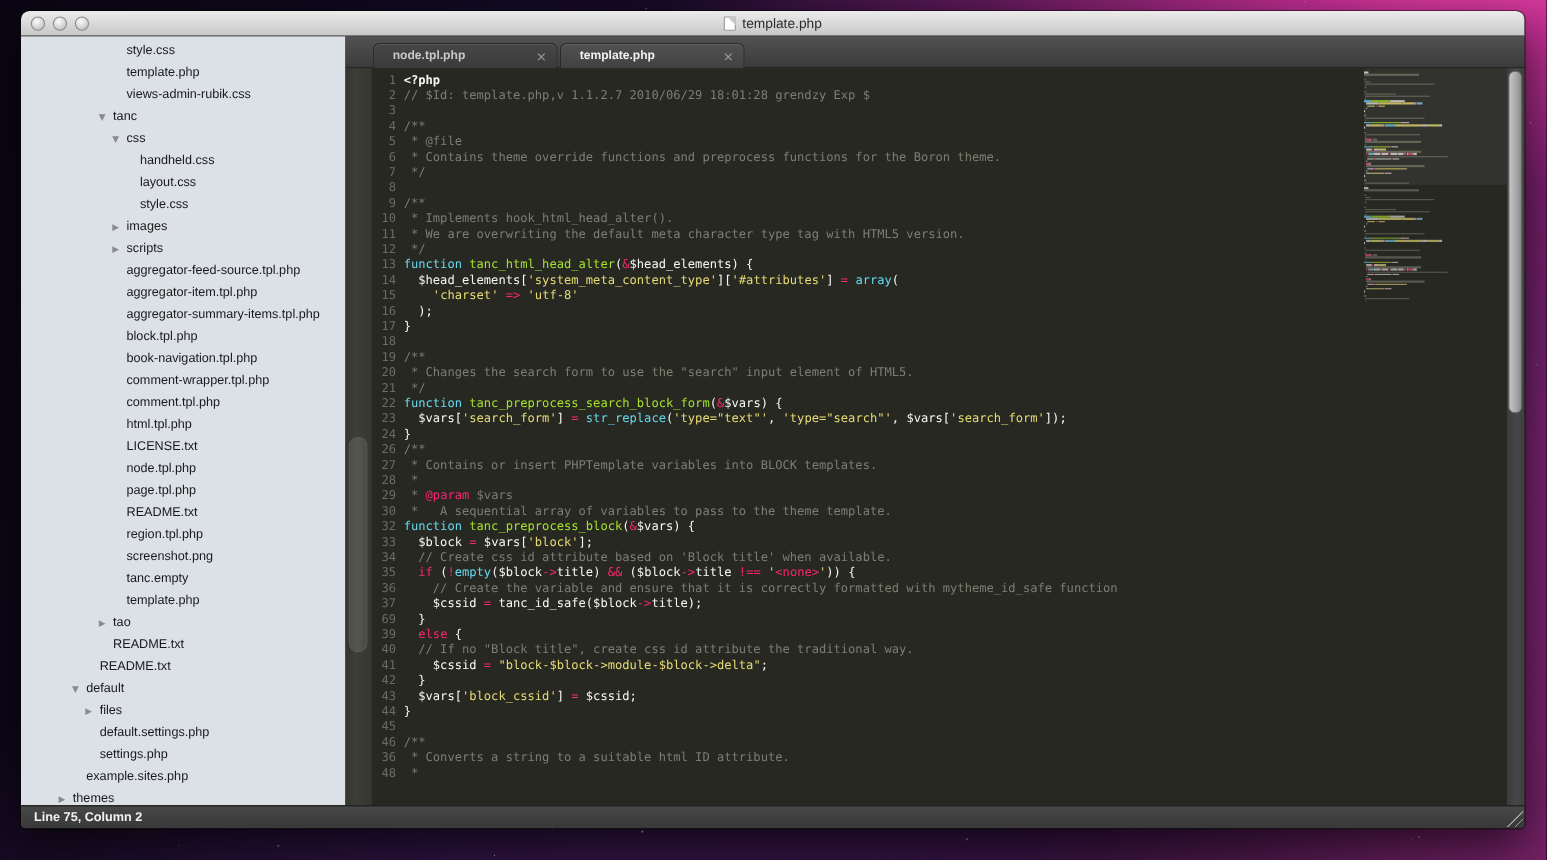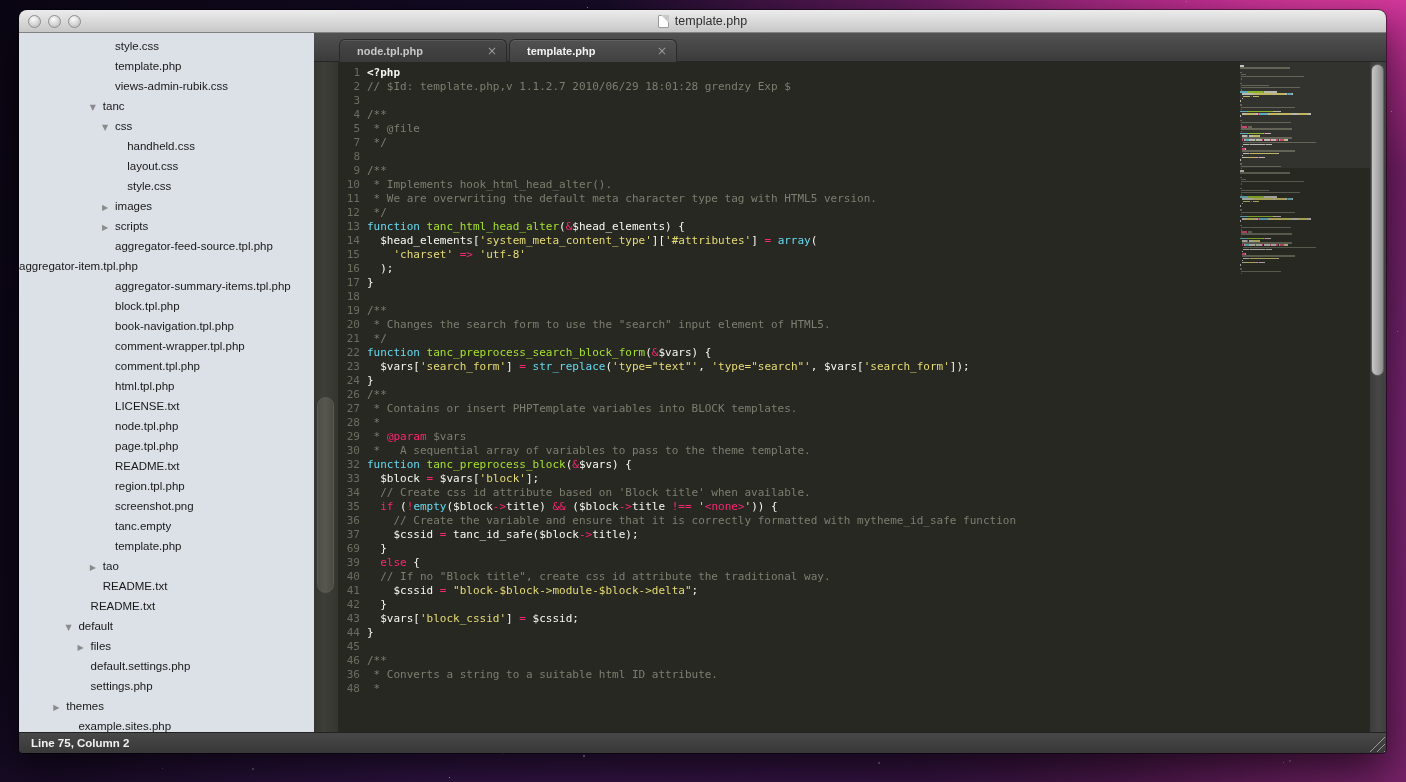--- a/index.html
+++ b/index.html
@@ -354,21 +354,21 @@
           <div class="si" style="padding-left: 96px;"><span>template.php</span></div>
           <div class="si" style="padding-left: 96px;"><span>views-admin-rubik.css</span></div>
           <div class="si" style="padding-left: 83.8px;"><span class="tri">▼</span><span>tanc</span></div>
           <div class="si" style="padding-left: 96px;"><span class="tri">▼</span><span>css</span></div>
           <div class="si" style="padding-left: 108.2px;"><span>handheld.css</span></div>
           <div class="si" style="padding-left: 108.2px;"><span>layout.css</span></div>
           <div class="si" style="padding-left: 108.2px;"><span>style.css</span></div>
           <div class="si" style="padding-left: 96px;"><span class="tri">▶</span><span>images</span></div>
           <div class="si" style="padding-left: 96px;"><span class="tri">▶</span><span>scripts</span></div>
           <div class="si" style="padding-left: 96px;"><span>aggregator-feed-source.tpl.php</span></div>
-          <div class="si" style=""><span>aggregator-item.tpl.php</span></div>
+          <div class="si" style="padding-left: 96px;"><span>aggregator-item.tpl.php</span></div>
           <div class="si" style="padding-left: 96px;"><span>aggregator-summary-items.tpl.php</span></div>
           <div class="si" style="padding-left: 96px;"><span>block.tpl.php</span></div>
           <div class="si" style="padding-left: 96px;"><span>book-navigation.tpl.php</span></div>
           <div class="si" style="padding-left: 96px;"><span>comment-wrapper.tpl.php</span></div>
           <div class="si" style="padding-left: 96px;"><span>comment.tpl.php</span></div>
           <div class="si" style="padding-left: 96px;"><span>html.tpl.php</span></div>
           <div class="si" style="padding-left: 96px;"><span>LICENSE.txt</span></div>
           <div class="si" style="padding-left: 96px;"><span>node.tpl.php</span></div>
           <div class="si" style="padding-left: 96px;"><span>page.tpl.php</span></div>
           <div class="si" style="padding-left: 96px;"><span>README.txt</span></div>
@@ -376,39 +376,40 @@
           <div class="si" style="padding-left: 96px;"><span>screenshot.png</span></div>
           <div class="si" style="padding-left: 96px;"><span>tanc.empty</span></div>
           <div class="si" style="padding-left: 96px;"><span>template.php</span></div>
           <div class="si" style="padding-left: 83.8px;"><span class="tri">▶</span><span>tao</span></div>
           <div class="si" style="padding-left: 83.8px;"><span>README.txt</span></div>
           <div class="si" style="padding-left: 71.6px;"><span>README.txt</span></div>
           <div class="si" style="padding-left: 59.4px;"><span class="tri">▼</span><span>default</span></div>
           <div class="si" style="padding-left: 71.6px;"><span class="tri">▶</span><span>files</span></div>
           <div class="si" style="padding-left: 71.6px;"><span>default.settings.php</span></div>
           <div class="si" style="padding-left: 71.6px;"><span>settings.php</span></div>
+          <div class="si" style="padding-left: 59.4px;"><span>example.sites.php</span></div>
           <div class="si" style="padding-left: 47.2px;"><span class="tri">▶</span><span>themes</span></div>
-          <div class="si" style="padding-left: 59.4px;"><span>example.sites.php</span></div>
         </div>
 
       <div class="editor-col">
         <div class="tabbar">
             <div class="tab"><span>node.tpl.php</span><span class="tabx">×</span></div>
             <div class="tab active"><span>template.php</span><span class="tabx">×</span></div>
           </div>
         <div class="editor-row">
           <div class="side-scroll">
             <div class="side-thumb"></div>
           </div>
           <div class="code">
               <div class="cl"><span class="ln">1</span><span class="tk-wb">&lt;?php</span></div>
               <div class="cl"><span class="ln">2</span><span class="tk-c">// $Id: template.php,v 1.1.2.7 2010/06/29 18:01:28 grendzy Exp $</span></div>
               <div class="cl"><span class="ln">3</span></div>
               <div class="cl"><span class="ln">4</span><span class="tk-c">/**</span></div>
               <div class="cl"><span class="ln">5</span><span class="tk-c"> * @file</span></div>
+              <div class="cl"><span class="ln">6</span><span class="tk-c"> * Contains theme override functions and preprocess functions for the Boron theme.</span></div>
               <div class="cl"><span class="ln">7</span><span class="tk-c"> */</span></div>
               <div class="cl"><span class="ln">8</span></div>
               <div class="cl"><span class="ln">9</span><span class="tk-c">/**</span></div>
               <div class="cl"><span class="ln">10</span><span class="tk-c"> * Implements hook_html_head_alter().</span></div>
               <div class="cl"><span class="ln">11</span><span class="tk-c"> * We are overwriting the default meta character type tag with HTML5 version.</span></div>
               <div class="cl"><span class="ln">12</span><span class="tk-c"> */</span></div>
               <div class="cl"><span class="ln">13</span><span class="tk-b">function </span><span class="tk-g">tanc_html_head_alter</span><span class="tk-w">(</span><span class="tk-p">&amp;</span><span class="tk-w">$head_elements) {</span></div>
               <div class="cl"><span class="ln">14</span><span class="tk-w">  $head_elements[</span><span class="tk-y">'system_meta_content_type'</span><span class="tk-w">][</span><span class="tk-y">'#attributes'</span><span class="tk-w">] </span><span class="tk-p">=</span><span class="tk-w"> </span><span class="tk-b">array</span><span class="tk-w">(</span></div>
               <div class="cl"><span class="ln">15</span><span class="tk-w">    </span><span class="tk-y">'charset'</span><span class="tk-w"> </span><span class="tk-p">=&gt;</span><span class="tk-w"> </span><span class="tk-y">'utf-8'</span></div>
               <div class="cl"><span class="ln">16</span><span class="tk-w">  );</span></div>

